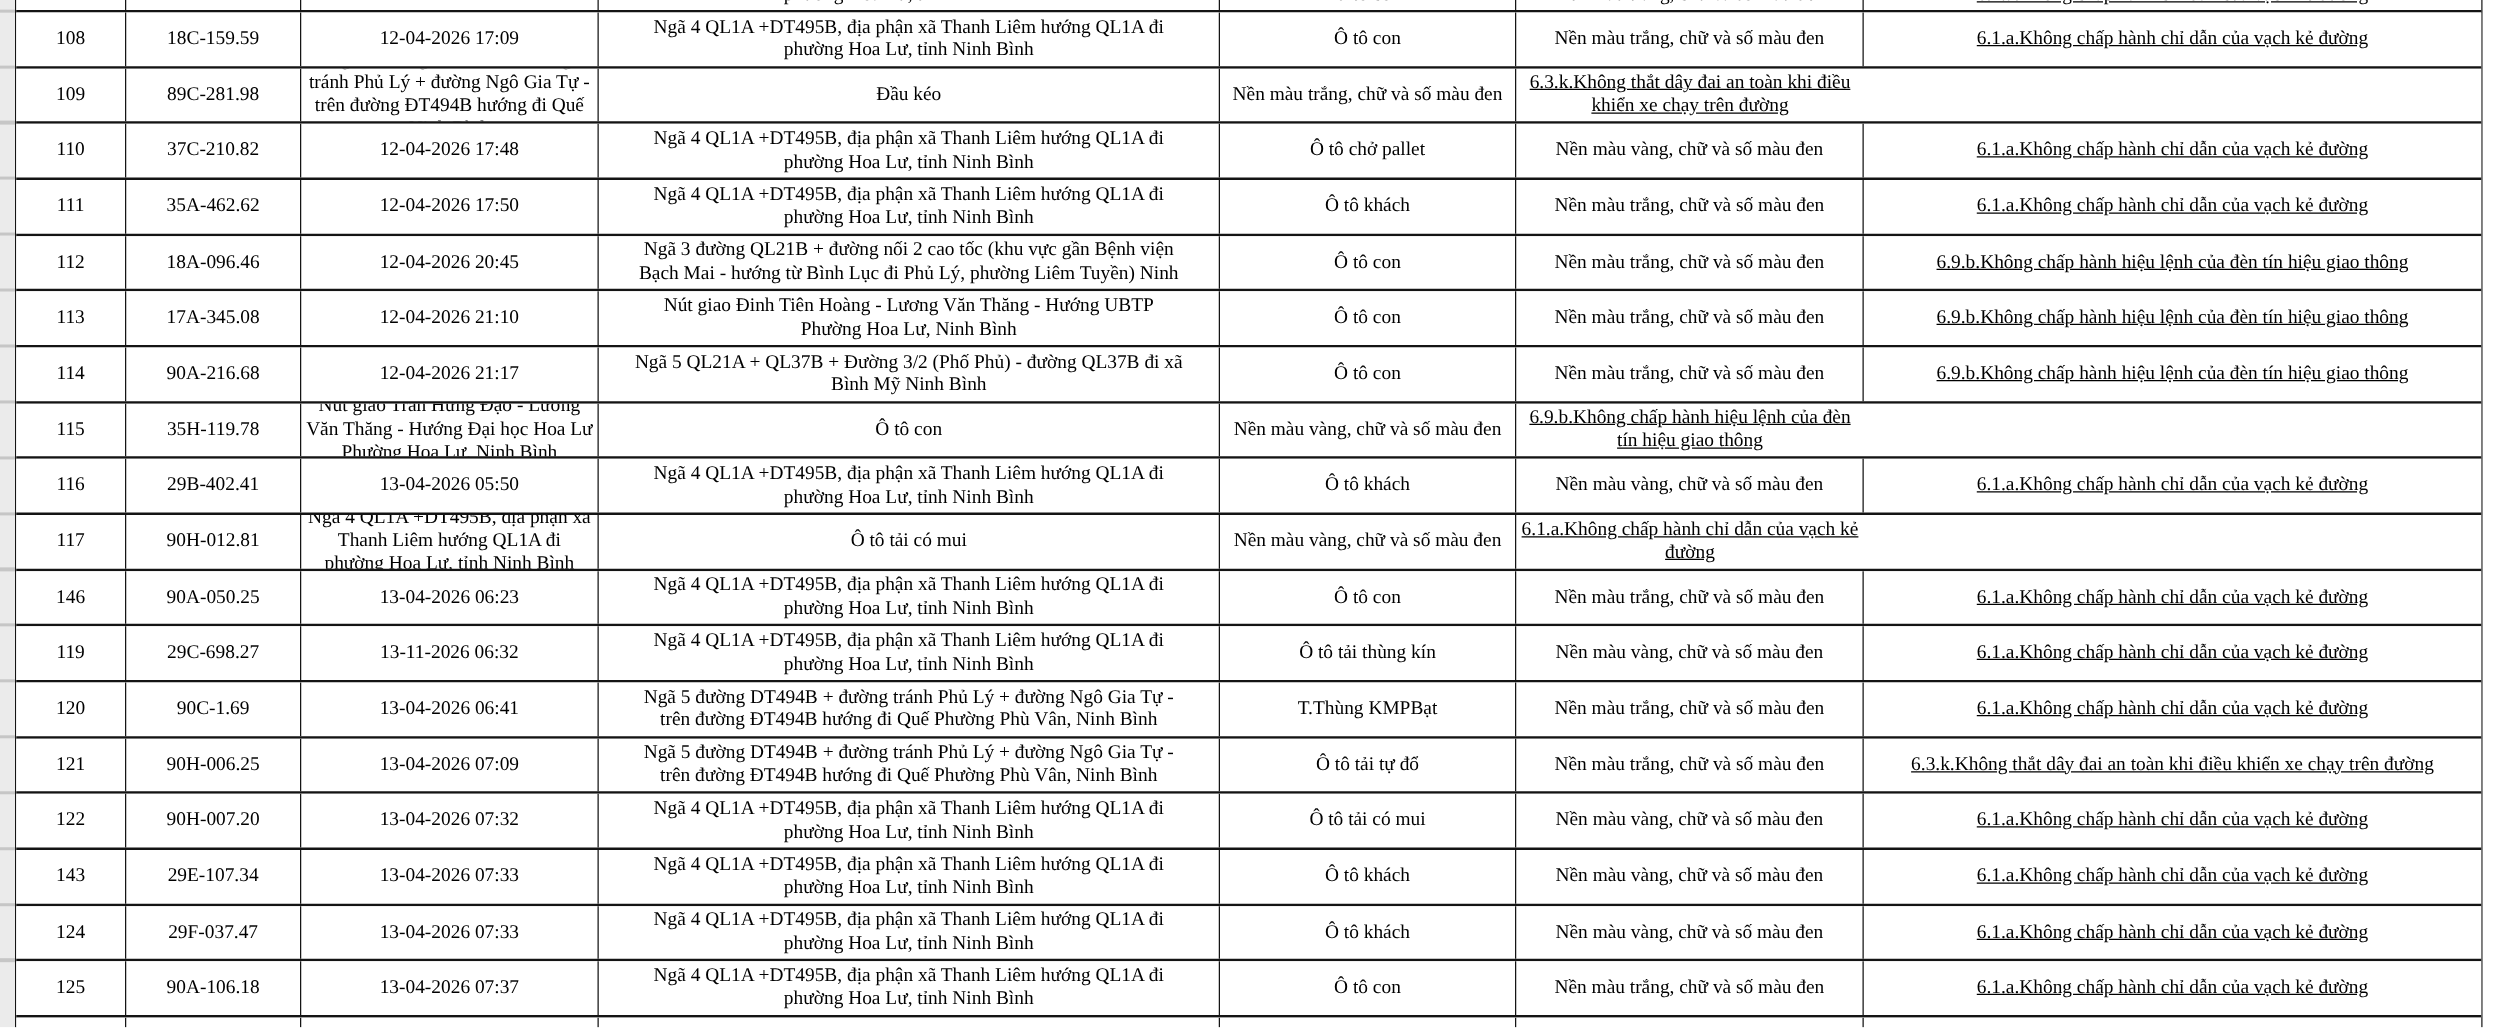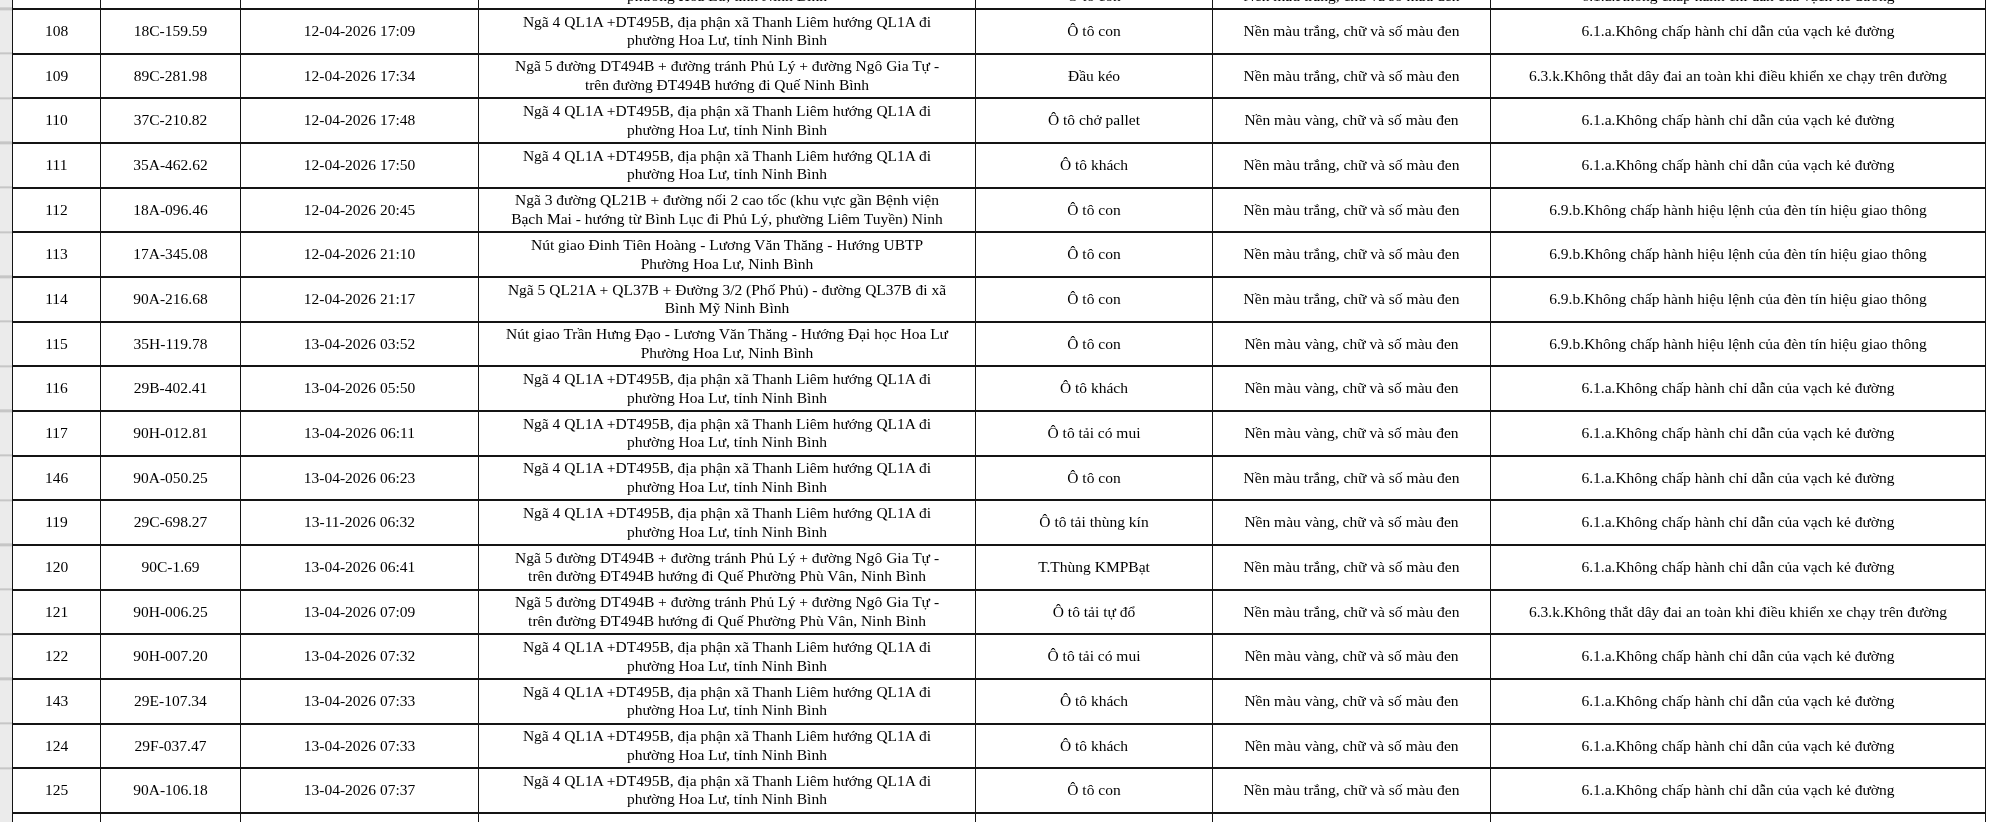--- a/index.html
+++ b/index.html
@@ -47,21 +47,21 @@
     align-items: center;
     justify-content: center;
     text-align: center;
     border-right: 1.6px solid var(--border, #111);
     font-size: 15.5px;
     line-height: 18.5px;
     white-space: pre-line;
     padding: 0 3px;
     overflow: hidden;
   }
-  .cell:last-child { border-right: none; }
+  .cell:last-child { border-right: none; text-decoration: underline; }
   .clip {
     overflow: hidden;
   }
   .clip-top {
     height: 10px;
     border-bottom: 2.5px solid var(--border, #111);
   }
   .clip-top .row { border-bottom: none; margin-top: -26px; }
   .clip-bottom {
     height: 8px;
@@ -92,21 +92,20 @@
           <div class="cell c-datetime">12-04-2026 17:09</div>
           <div class="cell c-location">Ngã 4 QL1A +DT495B, địa phận xã Thanh Liêm hướng QL1A đi
 phường Hoa Lư, tỉnh Ninh Bình</div>
           <div class="cell c-vehicle">Ô tô con</div>
           <div class="cell c-plate_color">Nền màu trắng, chữ và số màu đen</div>
           <div class="cell c-violation">6.1.a.Không chấp hành chỉ dẫn của vạch kẻ đường</div>
         </div>
         <div class="row">
           <div class="cell c-no">109</div>
           <div class="cell c-plate">89C-281.98</div>
-          <div class="cell c-datetime">12-04-2026 17:34</div>
           <div class="cell c-location">Ngã 5 đường DT494B + đường tránh Phủ Lý + đường Ngô Gia Tự -
 trên đường ĐT494B hướng đi Quế Ninh Bình</div>
           <div class="cell c-vehicle">Đầu kéo</div>
           <div class="cell c-plate_color">Nền màu trắng, chữ và số màu đen</div>
           <div class="cell c-violation">6.3.k.Không thắt dây đai an toàn khi điều khiển xe chạy trên đường</div>
         </div>
         <div class="row">
           <div class="cell c-no">110</div>
           <div class="cell c-plate">37C-210.82</div>
           <div class="cell c-datetime">12-04-2026 17:48</div>
@@ -152,41 +151,39 @@
           <div class="cell c-datetime">12-04-2026 21:17</div>
           <div class="cell c-location">Ngã 5 QL21A + QL37B + Đường 3/2 (Phố Phủ) - đường QL37B đi xã
 Bình Mỹ Ninh Bình</div>
           <div class="cell c-vehicle">Ô tô con</div>
           <div class="cell c-plate_color">Nền màu trắng, chữ và số màu đen</div>
           <div class="cell c-violation">6.9.b.Không chấp hành hiệu lệnh của đèn tín hiệu giao thông</div>
         </div>
         <div class="row">
           <div class="cell c-no">115</div>
           <div class="cell c-plate">35H-119.78</div>
-          <div class="cell c-datetime">13-04-2026 03:52</div>
           <div class="cell c-location">Nút giao Trần Hưng Đạo - Lương Văn Thăng - Hướng Đại học Hoa Lư
 Phường Hoa Lư, Ninh Bình</div>
           <div class="cell c-vehicle">Ô tô con</div>
           <div class="cell c-plate_color">Nền màu vàng, chữ và số màu đen</div>
           <div class="cell c-violation">6.9.b.Không chấp hành hiệu lệnh của đèn tín hiệu giao thông</div>
         </div>
         <div class="row">
           <div class="cell c-no">116</div>
           <div class="cell c-plate">29B-402.41</div>
           <div class="cell c-datetime">13-04-2026 05:50</div>
           <div class="cell c-location">Ngã 4 QL1A +DT495B, địa phận xã Thanh Liêm hướng QL1A đi
 phường Hoa Lư, tỉnh Ninh Bình</div>
           <div class="cell c-vehicle">Ô tô khách</div>
           <div class="cell c-plate_color">Nền màu vàng, chữ và số màu đen</div>
           <div class="cell c-violation">6.1.a.Không chấp hành chỉ dẫn của vạch kẻ đường</div>
         </div>
         <div class="row">
           <div class="cell c-no">117</div>
           <div class="cell c-plate">90H-012.81</div>
-          <div class="cell c-datetime">13-04-2026 06:11</div>
           <div class="cell c-location">Ngã 4 QL1A +DT495B, địa phận xã Thanh Liêm hướng QL1A đi
 phường Hoa Lư, tỉnh Ninh Bình</div>
           <div class="cell c-vehicle">Ô tô tải có mui</div>
           <div class="cell c-plate_color">Nền màu vàng, chữ và số màu đen</div>
           <div class="cell c-violation">6.1.a.Không chấp hành chỉ dẫn của vạch kẻ đường</div>
         </div>
         <div class="row">
           <div class="cell c-no">146</div>
           <div class="cell c-plate">90A-050.25</div>
           <div class="cell c-datetime">13-04-2026 06:23</div>

